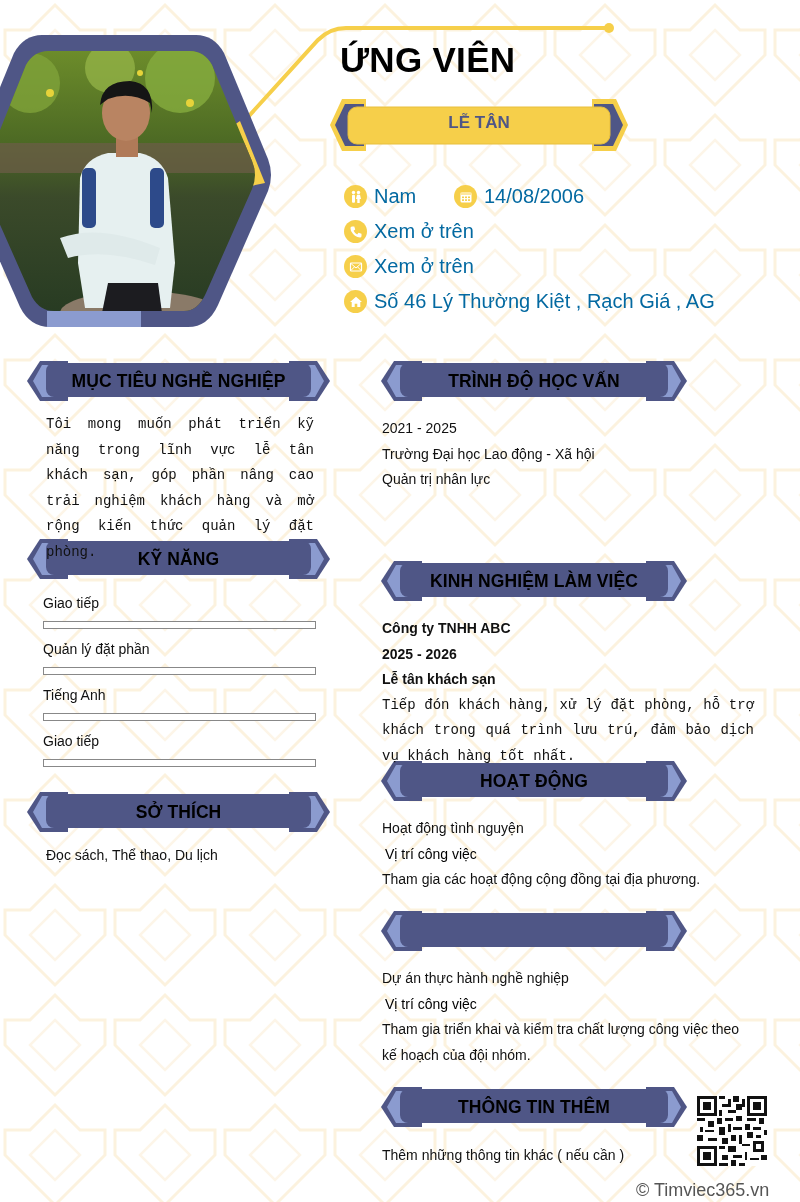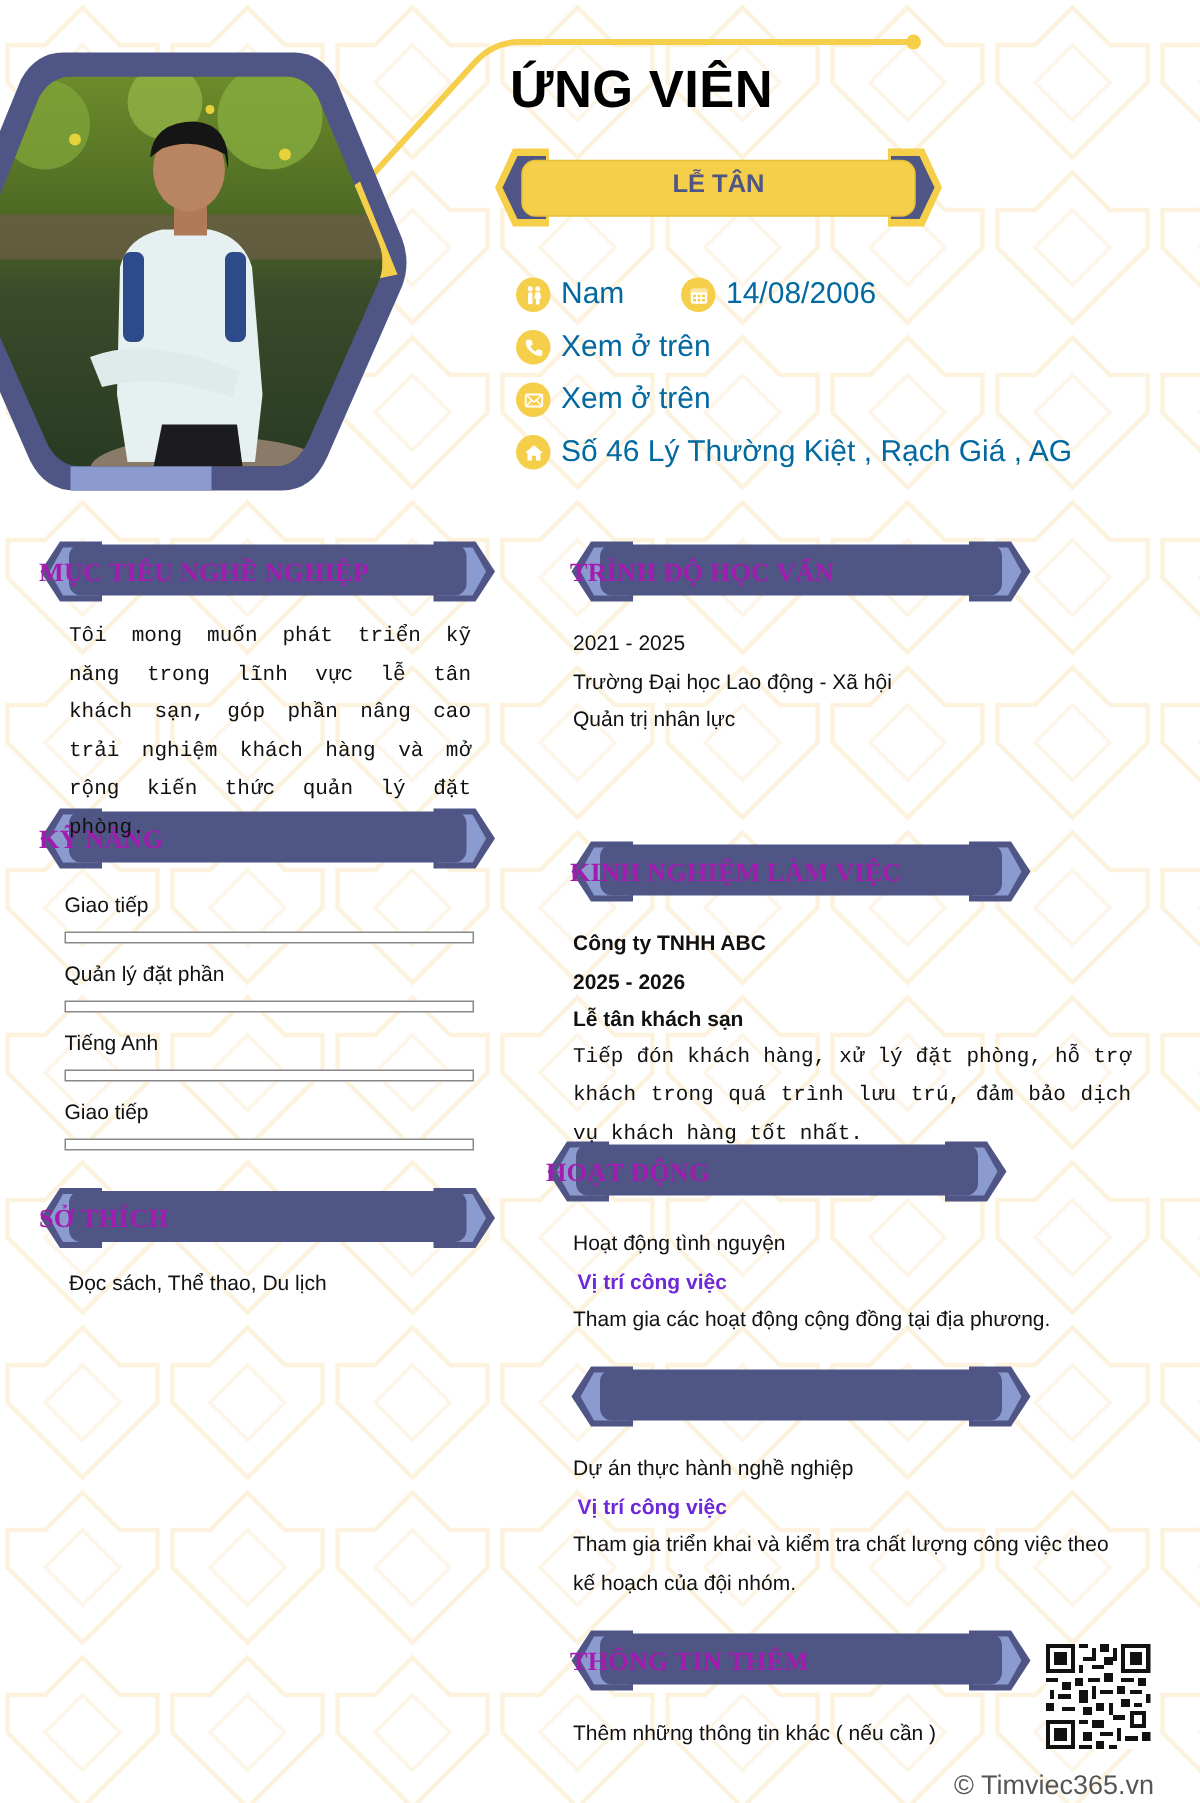--- a/index.html
+++ b/index.html
@@ -33,27 +33,27 @@
     width: 23px; height: 23px; border-radius: 50%; background: #f6cf4a;
     display: inline-flex; align-items: center; justify-content: center; margin-right: 7px;
     flex: 0 0 23px;
   }
   .info-icon svg { width: 14px; height: 14px; }
 
   
   .banner { position: absolute; height: 42px; }
   .banner svg { position: absolute; left: 0; top: 0; }
   .banner-label {
-    position: absolute; left: 0; right: 0; top: 11px; 
-    font-size: 17.5px; font-weight: 700; color: #a21caf; letter-spacing: 0.1px; font-family: Liberation Serif, serif;
+    position: absolute; left: 0; right: 0; top: 11px; text-align: center;
+    font-size: 17.5px; font-weight: 700; color: #000000; letter-spacing: 0.1px;
   }
 
   .para { font-size: 14px; line-height: 25.5px; color: #111; }
   .justify { text-align: justify; text-align-last: left; font-family: Liberation Mono, monospace; }
-  .muted { color: #6d28d9; font-weight: bold; }
+  .muted { color: #000000; }
   .bold { font-weight: 700; }
 
   .skill { position: absolute; left: 43px; width: 273px; }
   .skill-name { font-size: 14px; color: #111; }
   .skill-bar { margin-top: 10px; height: 8px; border: 1px solid #888; background: #fff; }
   .skill-fill { height: 100%; width: 0%; background: #4f5686; }
 
   .qr { left: 697px; top: 1096px; width: 70px; height: 70px; }
   .copyright {
     left: 636px; top: 1180px; font-family: Liberation Sans, sans-serif;
@@ -274,21 +274,21 @@
   </svg>
   <div class="banner-label">KINH NGHIỆM LÀM VIỆC</div>
 </div>
 <div class="layer para" style="left:382px; top:616px; width:372px;">
   <div class="bold">Công ty TNHH ABC</div>
   <div class="bold">2025 - 2026</div>
   <div class="bold">Lễ tân khách sạn</div>
   <div class="justify">Tiếp đón khách hàng, xử lý đặt phòng, hỗ trợ khách trong quá trình lưu trú, đảm bảo dịch vụ khách hàng tốt nhất.</div>
 </div>
 
-<div class="banner" style="left:364px; top:760px; width:308px;">
+<div class="banner" style="left:380px; top:760px; width:308px;">
   <svg width="308" height="42" viewBox="0 0 308 42">
     <path d="M14 1 L42 1 L42 41 L14 41 L1 21 Z" fill="#4f5686"></path>
     <path d="M16 5 L40 5 L40 37 L16 37 L7 21 Z" fill="#8b9bcf"></path>
     <path d="M294 1 L266 1 L266 41 L294 41 L307 21 Z" fill="#4f5686"></path>
     <path d="M292 5 L268 5 L268 37 L292 37 L301 21 Z" fill="#8b9bcf"></path>
     <rect x="20" y="3" width="268" height="34" rx="8" fill="#4f5686"></rect>
   </svg>
   <div class="banner-label">HOẠT ĐỘNG</div>
 </div>
 <div class="layer para" style="left:382px; top:816px; width:372px;">

